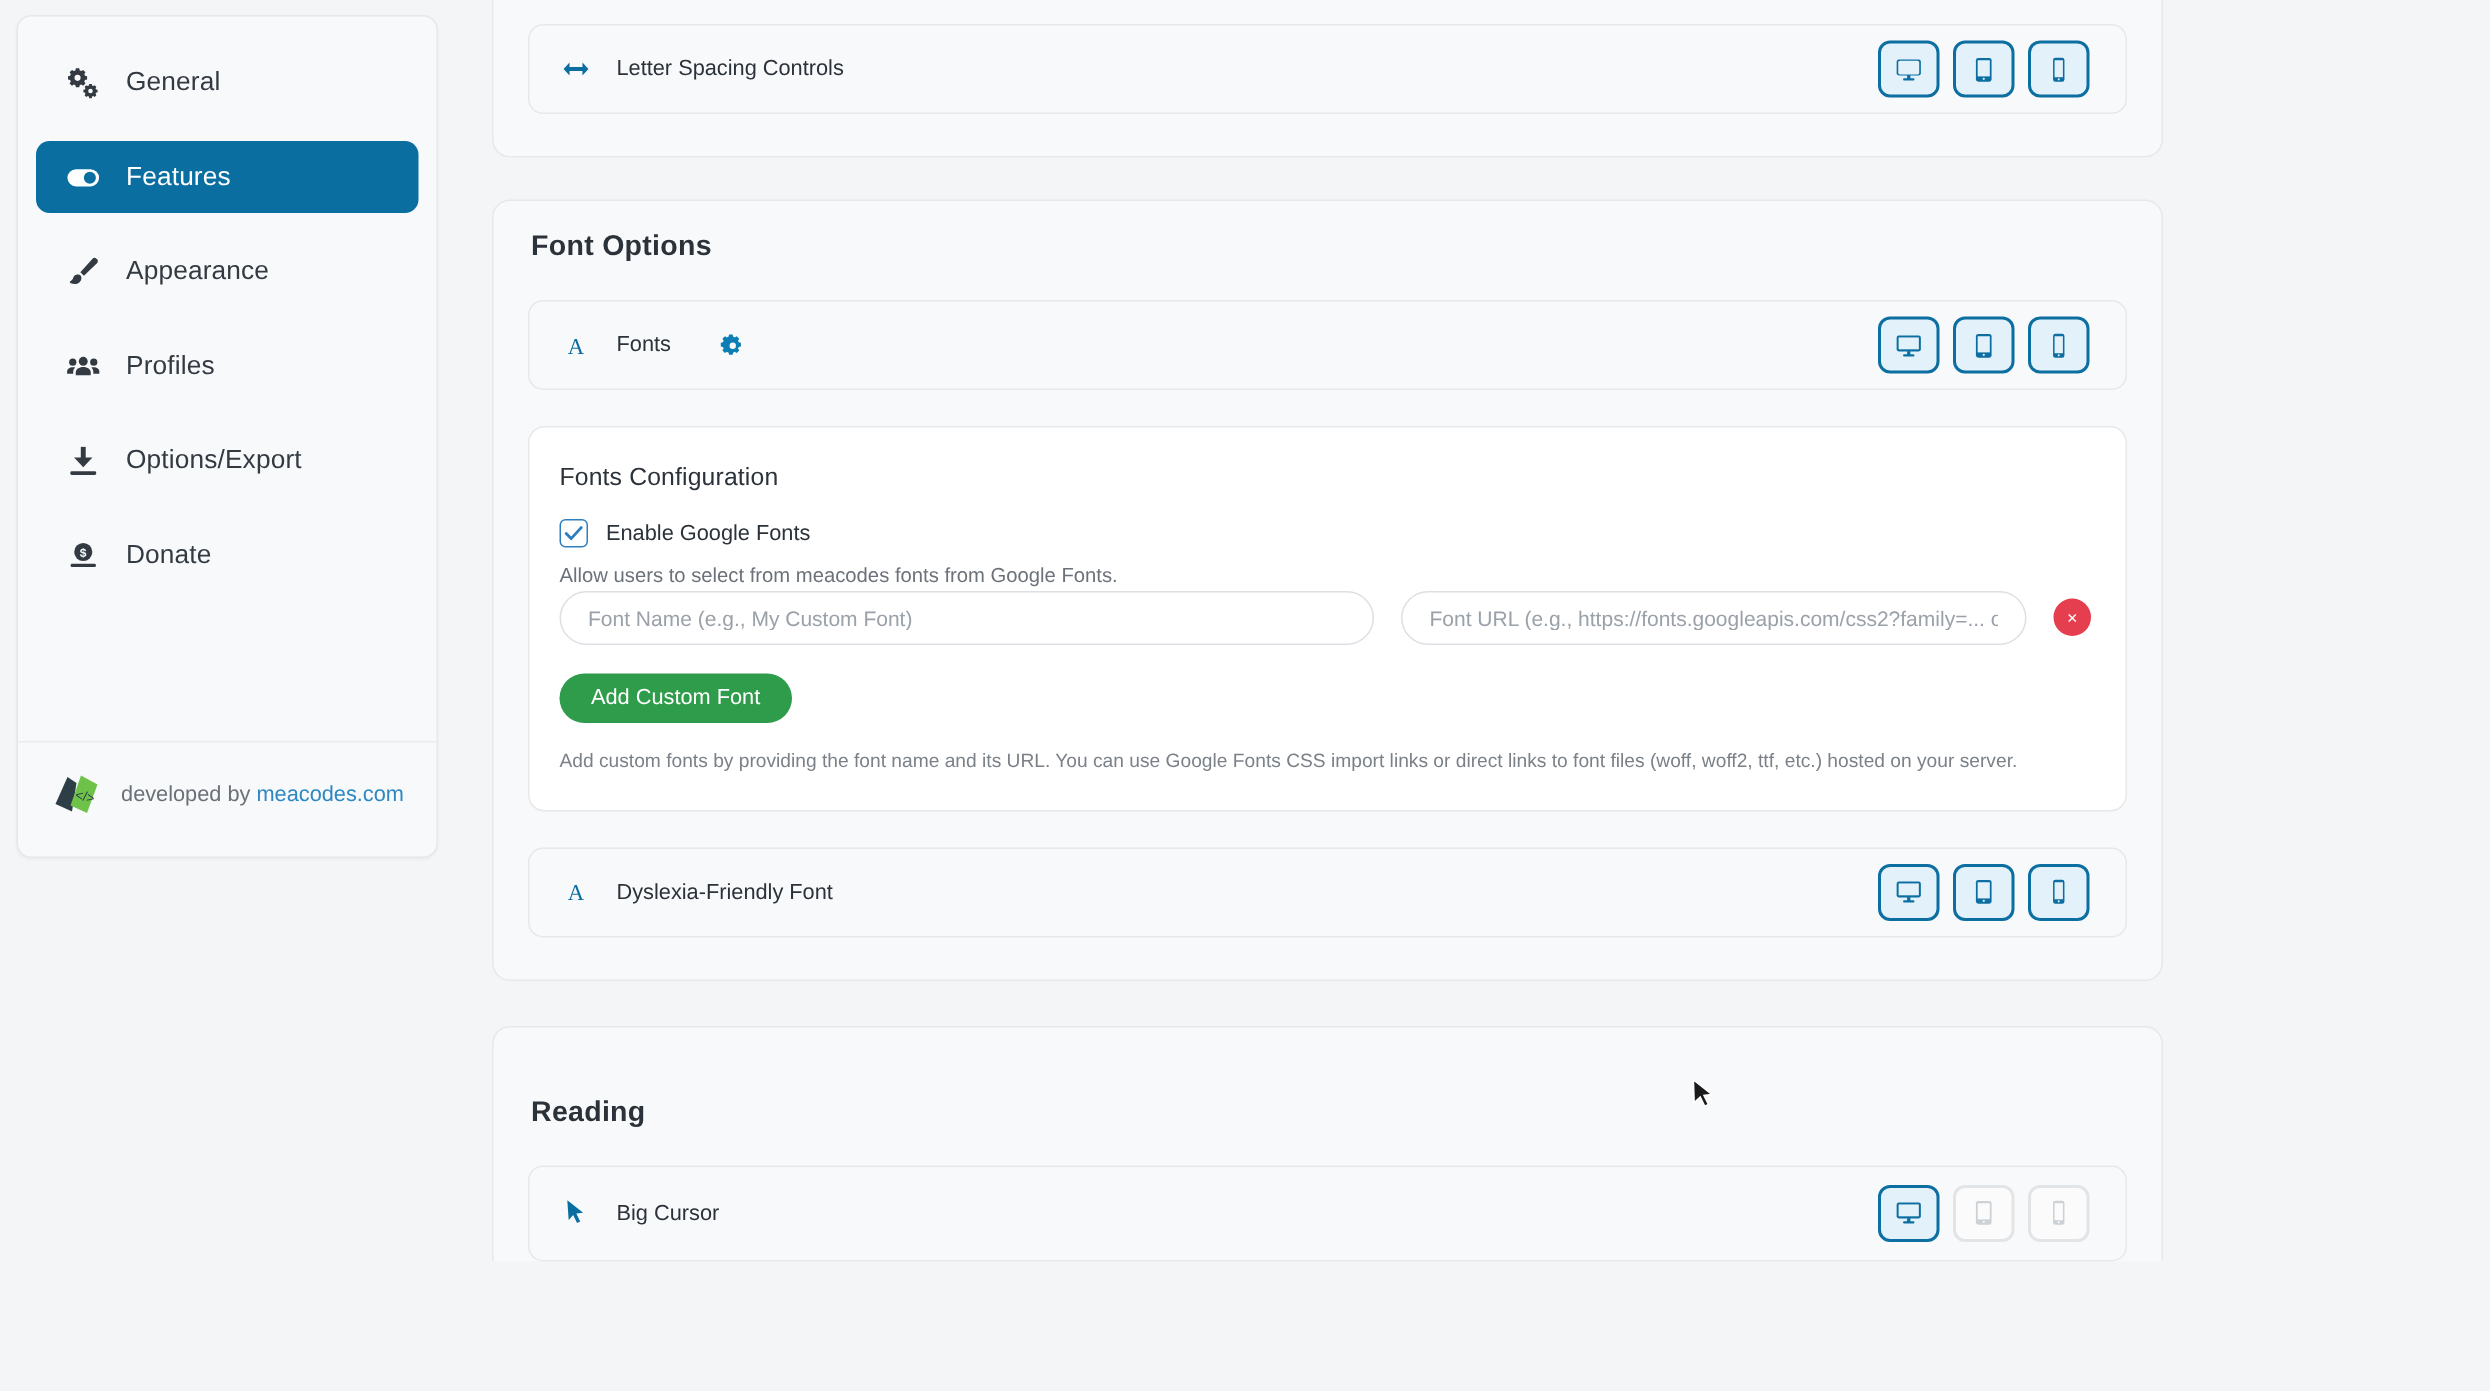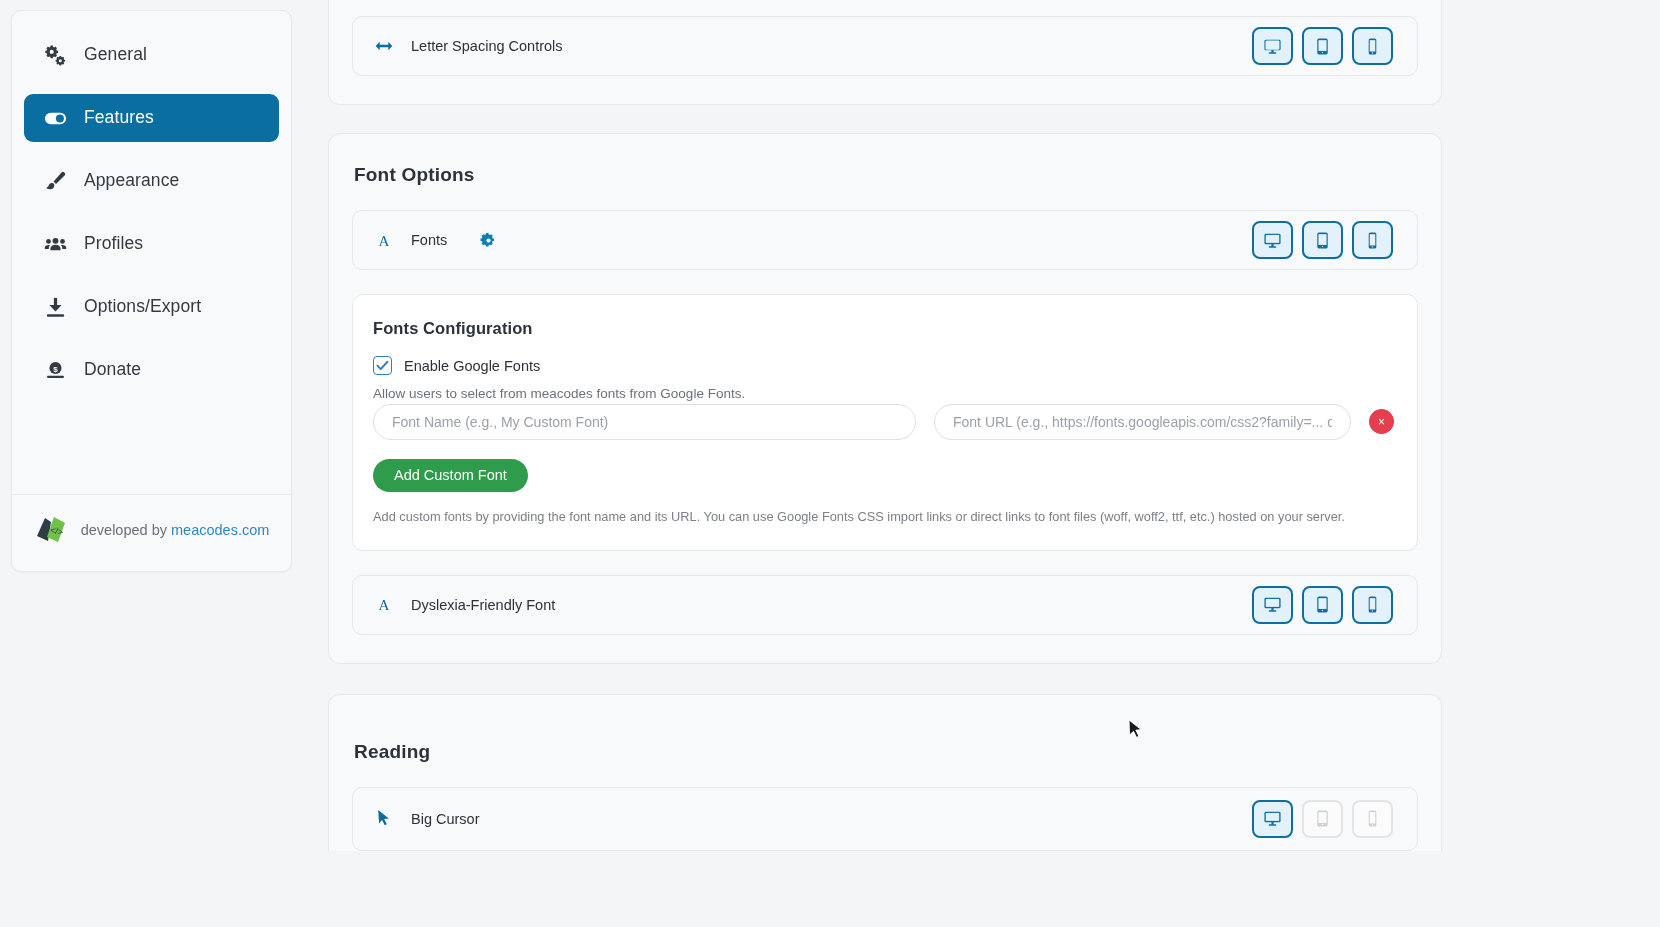--- a/index.html
+++ b/index.html
@@ -49,21 +49,21 @@
     background: #f8f9fa;
     border: 1px solid #e6e8ea;
     border-top: none;
     border-radius: 0 0 12px 12px;
     padding: 0 23px 28px 23px;
   }
   .section-card.full {
     border-top: 1px solid #e6e8ea;
     border-radius: 12px;
     margin-top: 28px;
-    padding-top: 30px;
+    padding-top: 20px;
   }
   .section-card.open-bottom { border-bottom: none; border-radius: 12px 12px 0 0; padding-bottom: 0; }
 
   .section-title {
     font-size: 19px; font-weight: bold; color: #2b323a;
     letter-spacing: .2px; margin: 0 0 24px 2px;
   }
 
   .feature-row {
     display: flex; align-items: center;
@@ -87,21 +87,21 @@
   .dev-btn.off { border-color: #e2e5e8; background: #fbfbfc; color: #ccd1d6; }
 
   
   .config-panel {
     margin: 24px 0 24px 0;
     background: #ffffff;
     border: 1px solid #e6e8ea;
     border-radius: 11px;
     padding: 24px 23px 26px 20px;
   }
-  .config-title { font-size: 16.5px; font-weight: bold; color: #2b323a; margin-bottom: 18px; letter-spacing: .1px; }
+  .config-title { font-size: 16.5px; font-weight: normal; color: #2b323a; margin-bottom: 18px; letter-spacing: .1px; }
   .check-row { display: flex; align-items: center; gap: 12px; margin-bottom: 9px; }
   .checkbox {
     width: 19px; height: 19px; border-radius: 4px;
     border: 1.5px solid #2f7fbf; background: #fff;
     display: flex; align-items: center; justify-content: center;
     cursor: pointer; flex: 0 0 19px;
   }
   .check-label { font-size: 14.5px; color: #2b323a; }
   .help-text { font-size: 13.5px; color: #6c727a; line-height: 1.45; }
   .sub-label { font-size: 15px; font-weight: bold; color: #2b323a; margin: 26px 0 13px 1px; }

